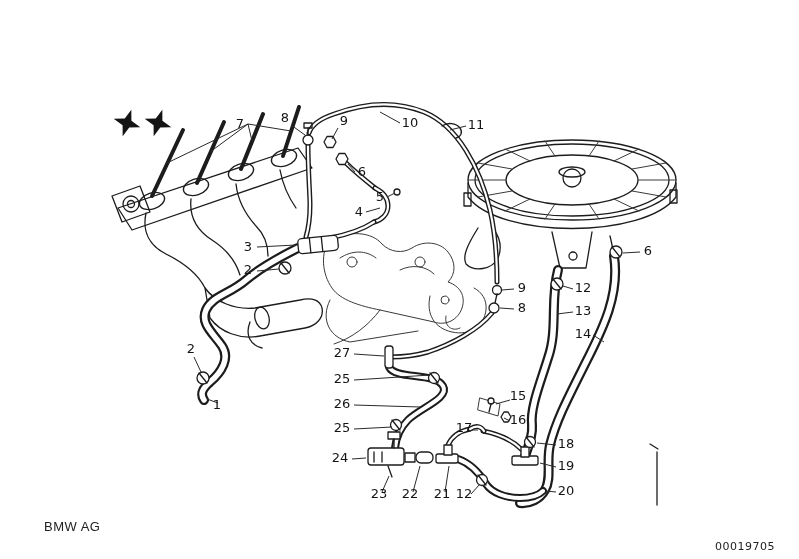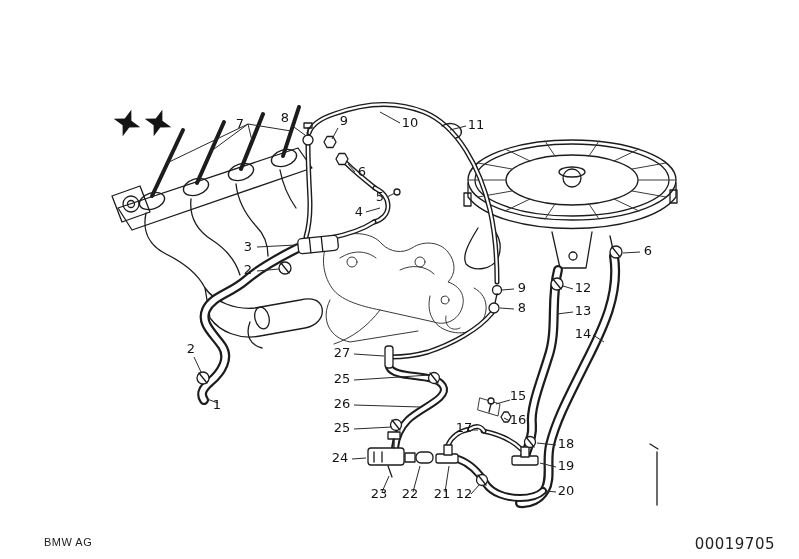--- a/index.html
+++ b/index.html
@@ -15,25 +15,25 @@
   .lt{stroke:#3a3a3a;fill:none;stroke-width:1;stroke-linecap:round;stroke-linejoin:round;}
   .tubeLo{stroke:#1c1c1c;fill:none;stroke-width:10;stroke-linecap:round;}
   .tubeLi{stroke:#ffffff;fill:none;stroke-width:5.5;stroke-linecap:round;}
   .tubeMo{stroke:#1c1c1c;fill:none;stroke-width:8;stroke-linecap:round;}
   .tubeMi{stroke:#ffffff;fill:none;stroke-width:4;stroke-linecap:round;}
   .tubeSo{stroke:#1c1c1c;fill:none;stroke-width:5;stroke-linecap:round;}
   .tubeSi{stroke:#ffffff;fill:none;stroke-width:2.2;stroke-linecap:round;}
   .solid{fill:#141414;stroke:none;}
   .wfill{fill:#ffffff;}
   .footer-brand{
-    position:absolute;left:44px;bottom:11px;font-size:11px;color:#222;
+    position:absolute;left:44px;bottom:25px;font-size:13px;color:#222;
     letter-spacing:.5px;
   }
   .doc-number{
-    position:absolute;right:24px;bottom:6px;font-size:15px;color:#222;
+    position:absolute;right:24px;bottom:6px;font-size:11px;color:#222;
     font-family:"DejaVu Sans",sans-serif;letter-spacing:.5px;
   }
 </style>
 </head>
 <body>
 
 <div class="stage">
 
   <svg width="799" height="559" viewBox="0 0 799 559">
 

